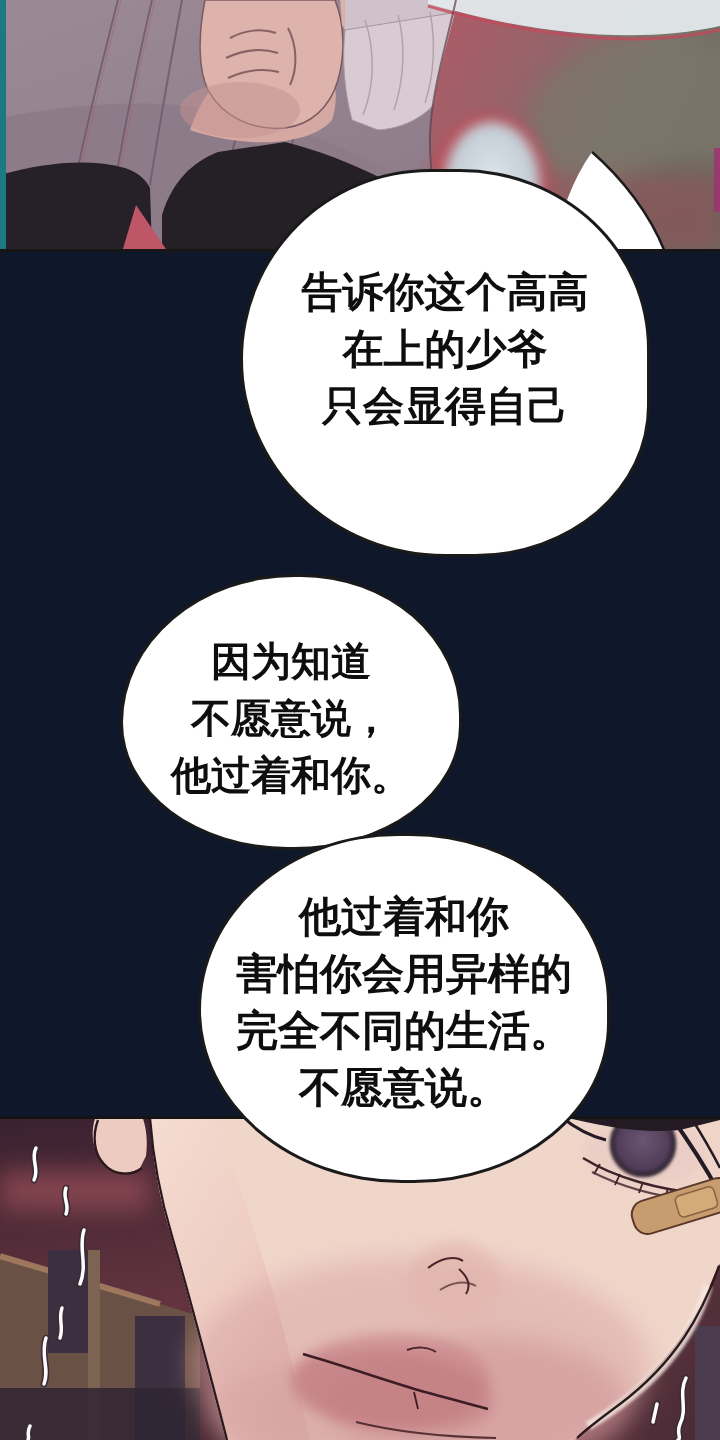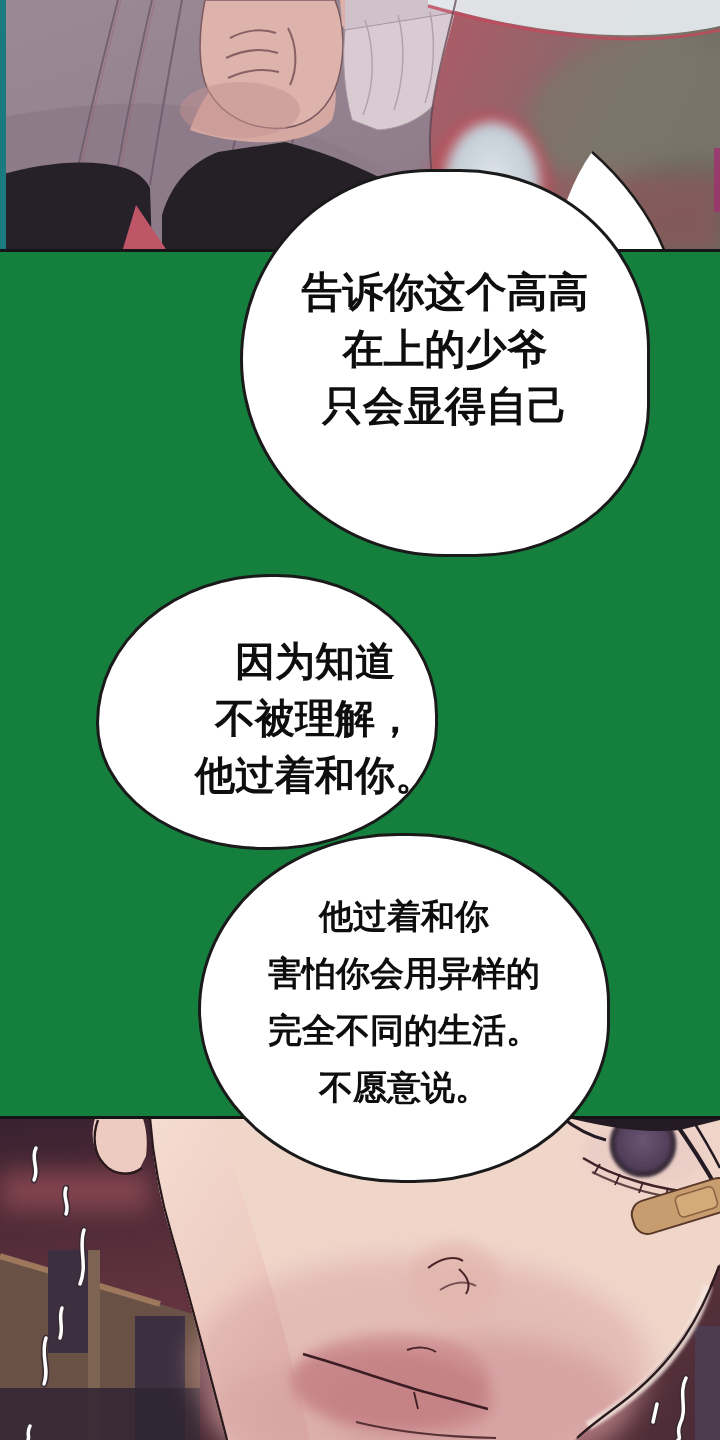--- a/index.html
+++ b/index.html
@@ -1,32 +1,32 @@
 <!DOCTYPE html>
 <html><head>
 <meta charset="utf-8">
 <style>
   html,body{margin:0;padding:0;background:#ffffff;}
-  #page{position:relative;width:720px;height:1440px;background:#15803d;overflow:hidden;
+  #page{position:relative;width:720px;height:1440px;background:#0f172a;overflow:hidden;
         font-family:"DejaVu Sans",sans-serif;}
   .panel{position:absolute;left:0;width:720px;z-index:1;}
   #panel-top{top:0;height:252px;}
   #panel-bottom{top:1116px;height:324px;}
   .bubble{position:absolute;background:#ffffff;border:3px solid #1a1a1a;box-sizing:border-box;
           display:flex;align-items:center;justify-content:center;}
   .bubble .txt{font-weight:700;color:#0e0e0e;text-align:center;line-height:57px;}
   #bubble-1{left:240px;top:169px;width:410px;height:388px;z-index:5;
             border-radius:50% 50% 46% 54% / 53% 50% 42% 55%;}
   #bubble-1 .txt{font-size:41px;transform:translateY(-14px);}
-  #bubble-2{left:96px;top:574px;width:342px;height:276px;z-index:5;
-            border-radius:52% 48% 50% 50% / 55% 52% 46% 47%;justify-content:flex-end;}
+  #bubble-2{left:120px;top:574px;width:342px;height:276px;z-index:5;
+            border-radius:52% 48% 50% 50% / 55% 52% 46% 47%;}
   #bubble-2 .txt{font-size:40px;transform:translateY(6px);}
   #bubble-3{left:198px;top:833px;width:412px;height:350px;z-index:6;
             border-radius:50% 50% 49% 51% / 52% 50% 47% 51%;}
-  #bubble-3 .txt{font-size:34px;transform:translateY(-6px);}
+  #bubble-3 .txt{font-size:42px;transform:translateY(-6px);}
 </style>
 </head>
 <body>
 
 <div id="page">
 
   <div id="panel-top" class="panel">
     <svg width="720" height="252" viewBox="0 0 720 252">
       <defs>
         <linearGradient id="mauveG" x1="0" y1="0" x2="1" y2="1">
@@ -257,21 +257,21 @@
     <div class="txt">
       <div>告诉你这个高高</div>
       <div>在上的少爷</div>
       <div>只会显得自己</div>
     </div>
   </div>
 
   <div id="bubble-2" class="bubble">
     <div class="txt">
       <div>因为知道</div>
-      <div>不被理解，</div>
+      <div>不愿意说，</div>
       <div>他过着和你。</div>
     </div>
   </div>
 
   <div id="bubble-3" class="bubble">
     <div class="txt">
       <div>他过着和你</div>
       <div>害怕你会用异样的</div>
       <div>完全不同的生活。</div>
       <div>不愿意说。</div>

